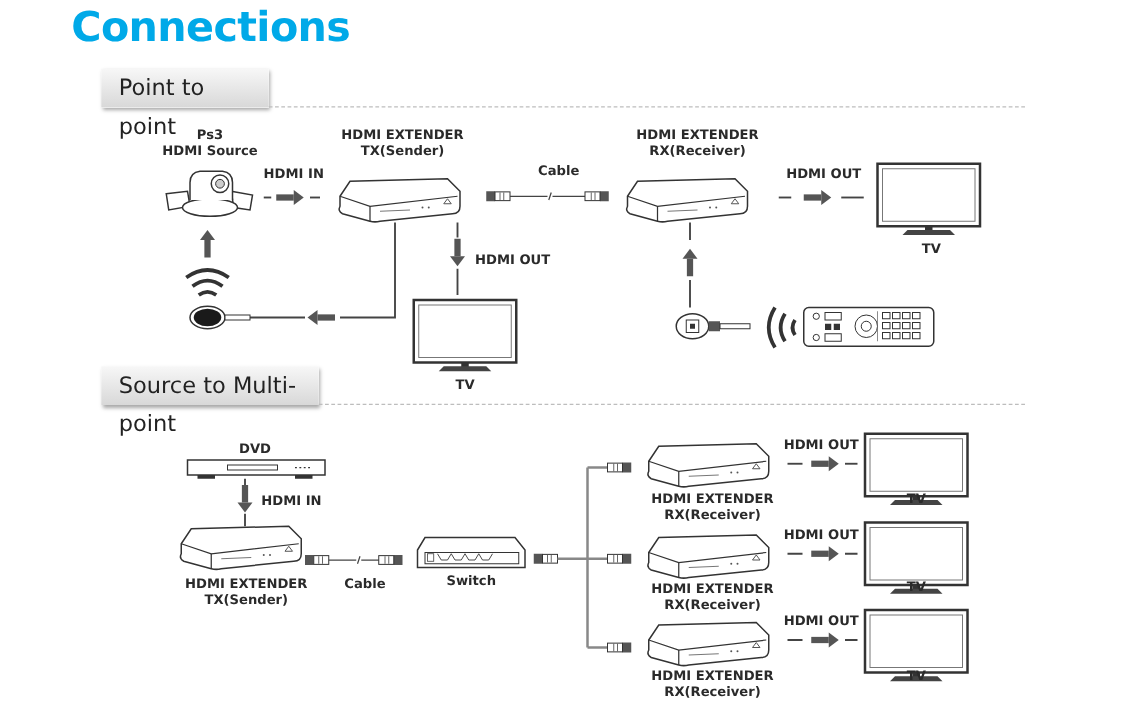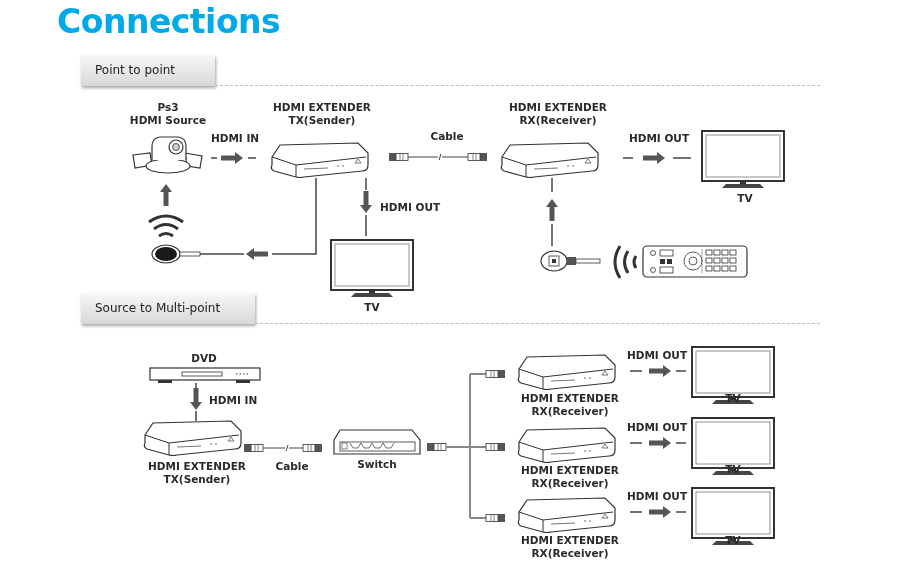--- a/index.html
+++ b/index.html
@@ -1,18 +1,18 @@
 <!DOCTYPE html>
 <html><head>
 <meta charset="utf-8">
 <style>
   html, body { margin: 0; padding: 0; background: #ffffff; }
   body { width: 900px; height: 569px; position: relative; overflow: hidden; font-family: "DejaVu Sans", sans-serif; }
   .title { position: absolute; left: 57px; top: 2px; font-family: "DejaVu Sans", sans-serif; font-weight: bold; font-size: 33px; color: #00a9e8; letter-spacing: -0.5px; }
-  .section-tab { position: absolute; height: 31px; background: linear-gradient(#f7f7f7, #d8d8d8); box-shadow: 1px 2px 3px rgba(0,0,0,0.35); font-family: "DejaVu Sans", sans-serif; font-size: 12px; color: #222; line-height: 31px; padding: 0 14px; box-sizing: border-box; }
+  .section-tab { position: absolute; height: 31px; background: linear-gradient(#f7f7f7, #d8d8d8); box-shadow: 1px 2px 3px rgba(0,0,0,0.35); font-family: "DejaVu Sans", sans-serif; font-size: 18px; color: #222; line-height: 31px; padding: 0 14px; box-sizing: border-box; }
   .dash-line { position: absolute; height: 0; border-top: 1px dashed #bdbdbd; }
   svg#diagram { position: absolute; left: 0; top: 0; }
   .lbl { font-family: "DejaVu Sans", sans-serif; font-weight: bold; font-size: 10.5px; fill: #2a2a2a; }
   .lbl-c { text-anchor: middle; }
 </style>
 </head>
 <body>
 
 <div class="title">Connections</div>
 

